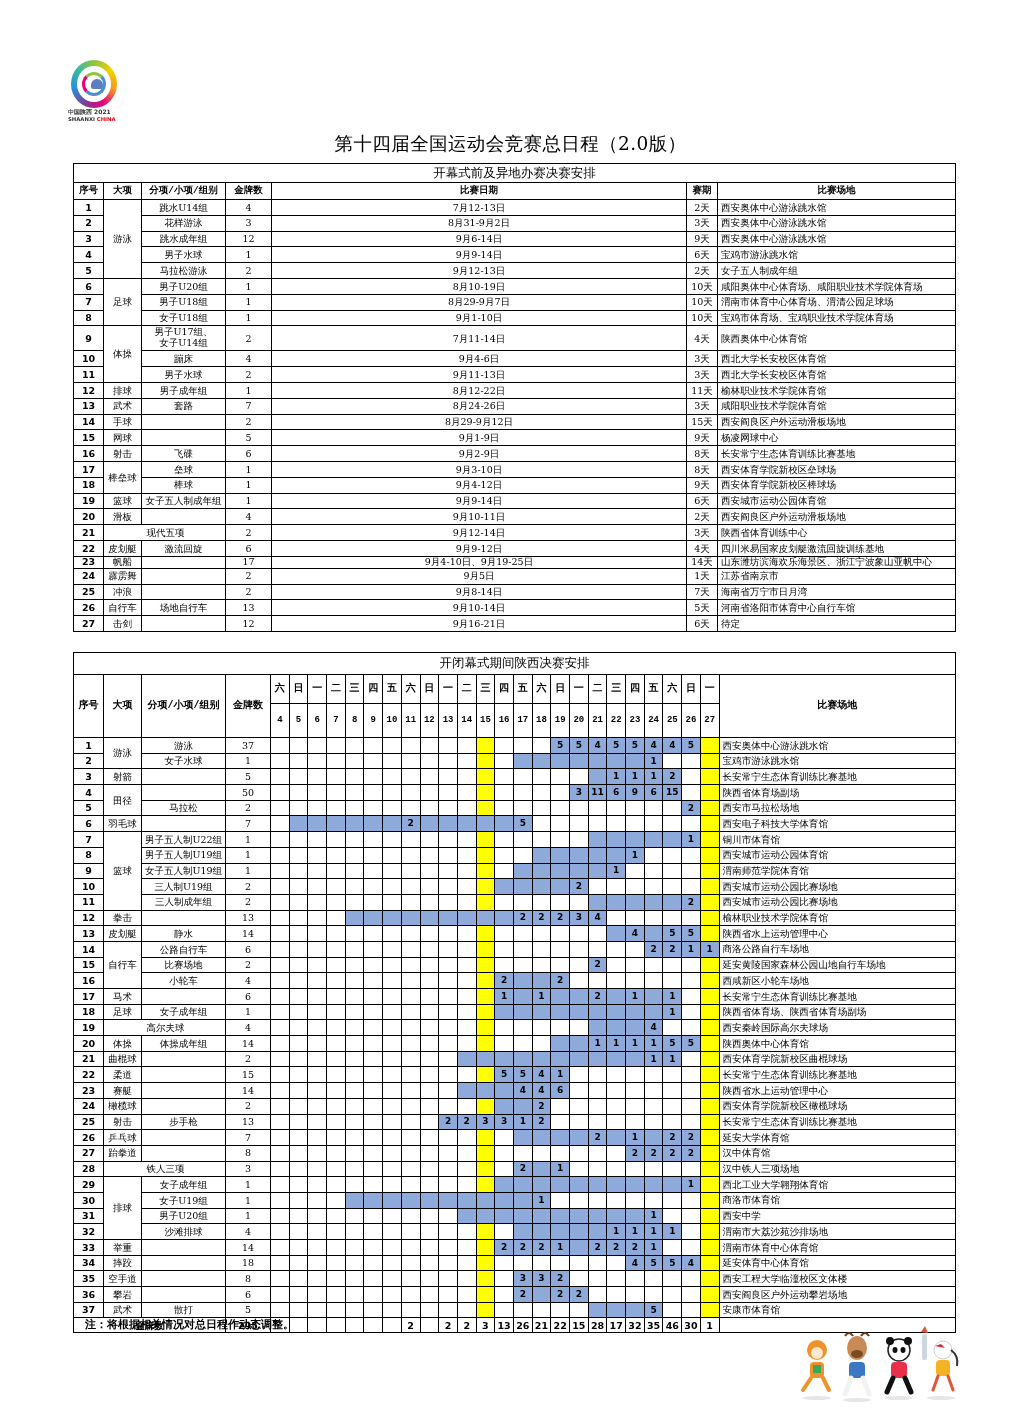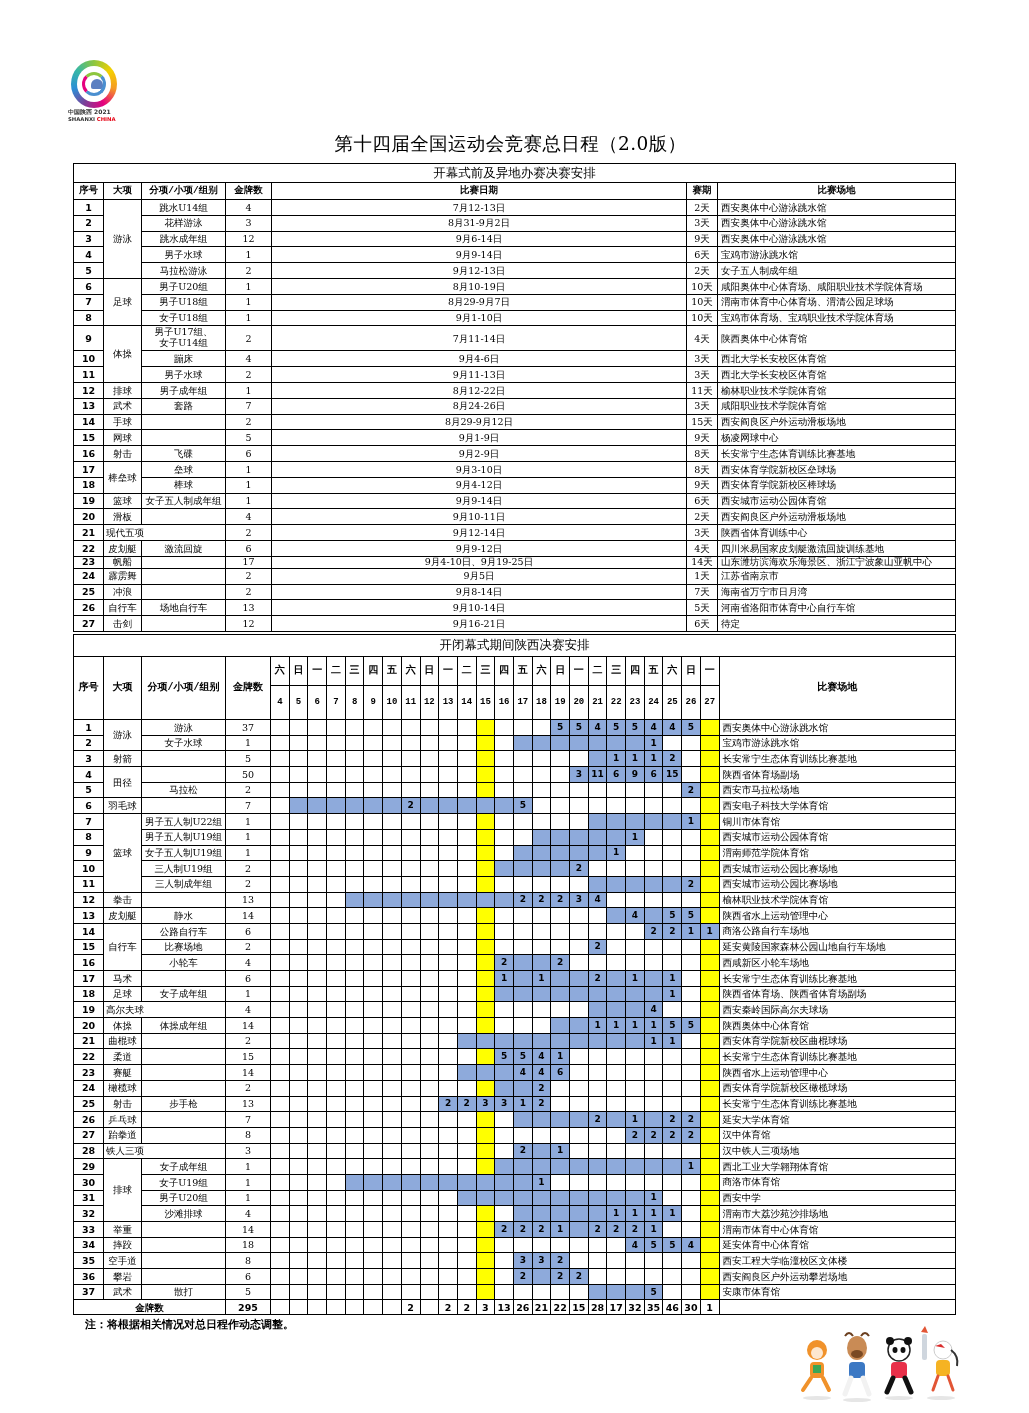--- a/index.html
+++ b/index.html
@@ -9,30 +9,30 @@
 .logo-ring{position:absolute;left:3px;top:0;width:46px;height:48px;border-radius:50%;background:conic-gradient(#8dc63f,#f5d000,#f59a23,#e5007e,#7b3f98,#2b8fd6,#36b7a7,#8dc63f);}
 .logo-ring::before{content:"";position:absolute;left:6px;top:6px;right:6px;bottom:6px;border-radius:50%;background:#fff;}
 .logo-ring::after{content:"";position:absolute;left:11px;top:12px;right:11px;bottom:12px;border-radius:50%;border:3px solid #4a8fd0;border-left-color:#e5007e;border-top-color:#8dc63f;}
 .logo-core{position:absolute;left:20px;top:19px;width:12px;height:10px;border-radius:6px 6px 2px 2px;background:#5b7fc1;}
 .logo-t1{position:absolute;left:0;top:48px;font-family:"DejaVu Sans",sans-serif;font-weight:bold;font-size:6px;white-space:nowrap;color:#333;}
 .logo-t2{position:absolute;left:0;top:56px;font-family:"DejaVu Sans",sans-serif;font-weight:bold;font-size:5.3px;white-space:nowrap;color:#333;}
 .logo-t2 .red{color:#e60012;}
 .title{position:absolute;top:131px;left:0;width:1021px;text-align:center;font-size:18.5px;letter-spacing:0.4px;}
 table{position:absolute;left:73px;width:882px;border-collapse:collapse;table-layout:fixed;}
 #t1{top:163px;}
-#t2{top:634px;}
+#t2{top:652px;}
 td,th{border:1px solid #000;padding:0;font-size:9.5px;line-height:1;text-align:center;white-space:nowrap;overflow:hidden;font-weight:normal;}
 .sec-title td{height:19px;font-size:12.5px;}
 #t2 .sec-title td{height:22px;}
 .hdr th{font-family:Liberation Mono, monospace;font-weight:bold;font-size:9.5px;height:17px;}
 .wk th{height:29px;font-size:10px;}
 .dt th{height:34px;font-size:9px;}
 .no{font-family:"DejaVu Sans",sans-serif;font-weight:bold;font-size:9.5px;}
 .venue{text-align:left;padding-left:3px;font-size:9.6px;}
-.left{text-align:left;padding-left:2px;}
+.left{text-align:center;padding-left:2px;}
 .multi{white-space:pre-line;line-height:1.15;}
 .blue{background:#8eaadb;}
 .yellow{background:#ffff00;}
 .num{font-family:"DejaVu Sans",sans-serif;font-weight:bold;font-size:9px;}
 .t1row{height:15.8px;}
 .t2row{height:15.7px;}
 .total td{font-family:"DejaVu Sans",sans-serif;font-weight:bold;font-size:9.5px;height:15px;}
 .note{position:absolute;left:85px;top:1317px;font-family:"DejaVu Sans",sans-serif;font-weight:bold;font-size:11px;}
 .mascots{position:absolute;left:795px;top:1326px;width:172px;height:78px;}
 </style>

